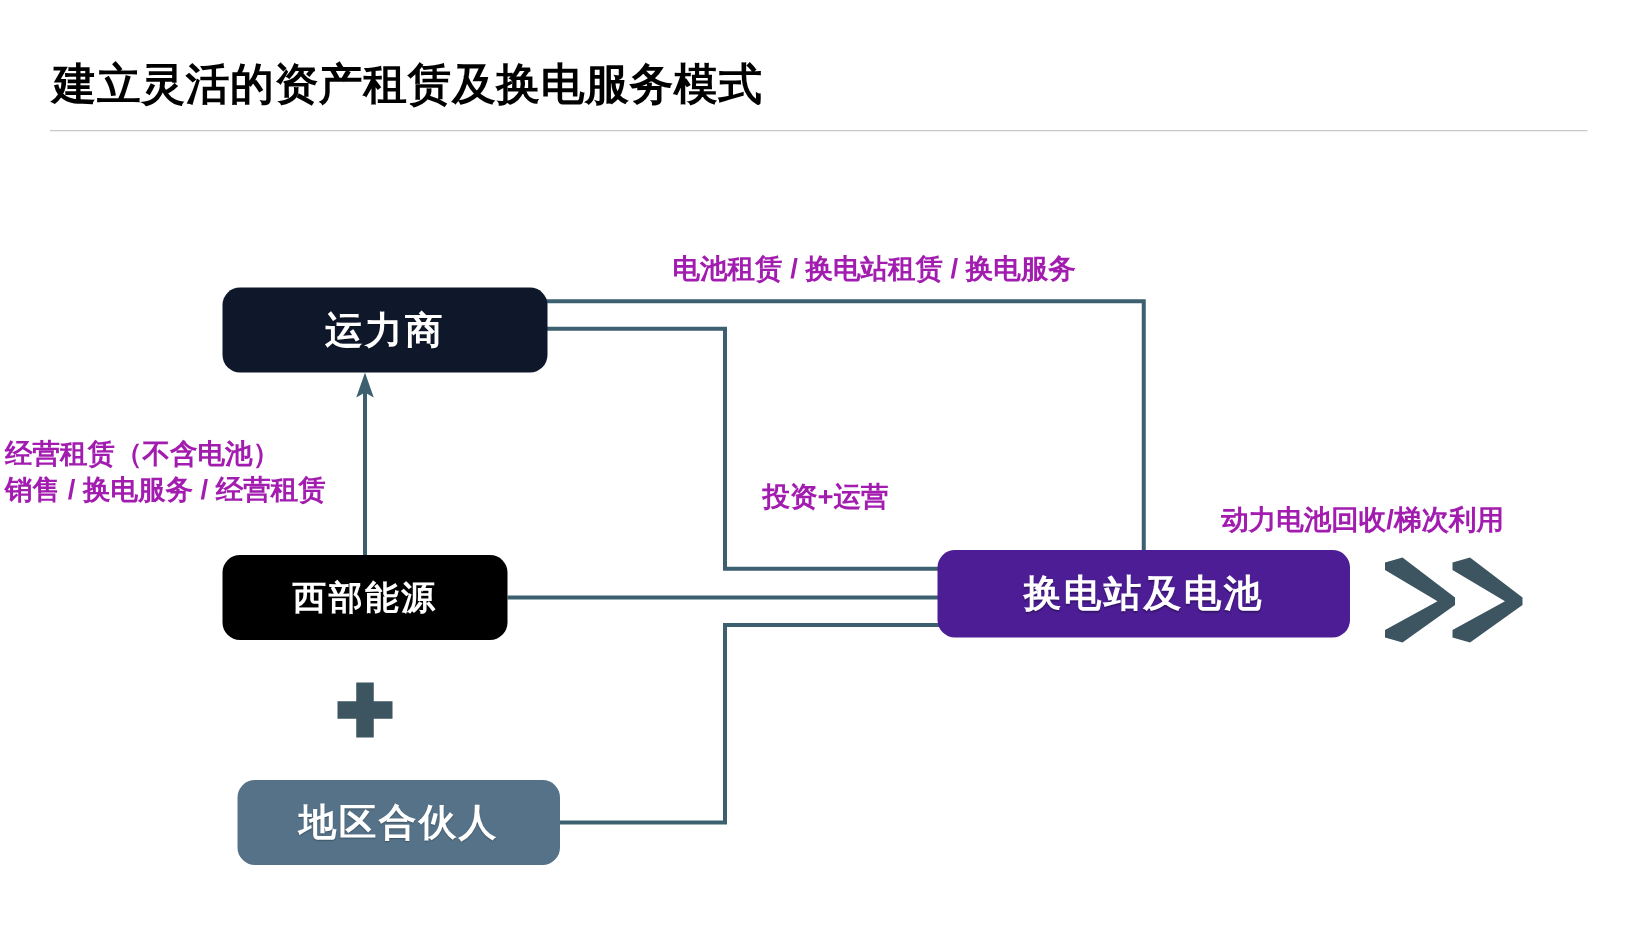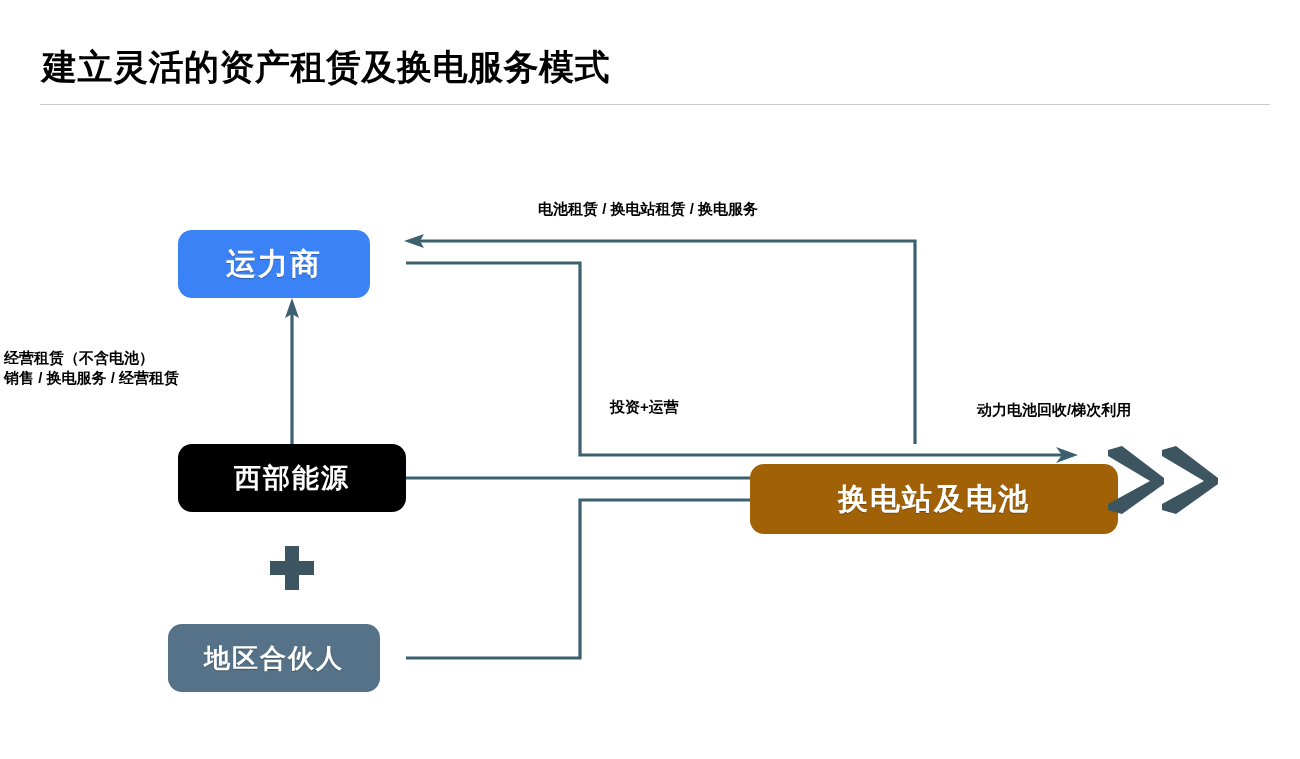--- a/index.html
+++ b/index.html
@@ -47,43 +47,43 @@
     align-items: center;
     justify-content: center;
     color: #ffffff;
     font-weight: bold;
     box-sizing: border-box;
     text-shadow: 0 1px 1px rgba(0,0,0,0.28);
     z-index: 5;
   }
   #node-carrier {
     left: 178px; top: 230px;
-    width: 192px; height: 68px;
-    background: #3b82f6;
+    width: 260px; height: 68px;
+    background: #0f172a;
     font-size: 30px;
     letter-spacing: 2px;
   }
   #node-energy {
     left: 178px; top: 444px;
     width: 228px; height: 68px;
     background: #000000;
     font-size: 27px;
     letter-spacing: 2px;
   }
   #node-partner {
-    left: 168px; top: 624px;
-    width: 212px; height: 68px;
+    left: 190px; top: 624px;
+    width: 258px; height: 68px;
     background: #557288;
-    font-size: 26px;
+    font-size: 30px;
     letter-spacing: 2px;
   }
   #node-station {
-    left: 750px; top: 464px;
-    width: 368px; height: 70px;
-    background: #a16207;
+    left: 750px; top: 440px;
+    width: 330px; height: 70px;
+    background: #4c1d95;
     font-size: 30px;
     letter-spacing: 2px;
   }
 
   
   .plus-sign {
     position: absolute;
     left: 270px;
     top: 546px;
     width: 44px;
@@ -101,39 +101,39 @@
     width: 44px; height: 14px;
   }
   .plus-sign::after {
     left: 15px; top: 0;
     width: 14px; height: 44px;
   }
 
   
   .edge-label {
     position: absolute;
-    font-size: 15px;
+    font-size: 22px;
     font-weight: bold;
-    color: #000000;
+    color: #a21caf;
     white-space: nowrap;
     z-index: 4;
   }
   #label-lease {
     left: 538px;
     top: 200px;
   }
   #label-chassis {
     left: 4px;
     top: 348px;
     line-height: 1.32;
   }
   #label-chassis span { display: block; }
   #label-invest {
     left: 610px;
-    top: 398px;
+    top: 383px;
   }
   #label-recycle {
     left: 977px;
     top: 401px;
   }
 
   
   #connectors {
     position: absolute;
     left: 0; top: 0;

